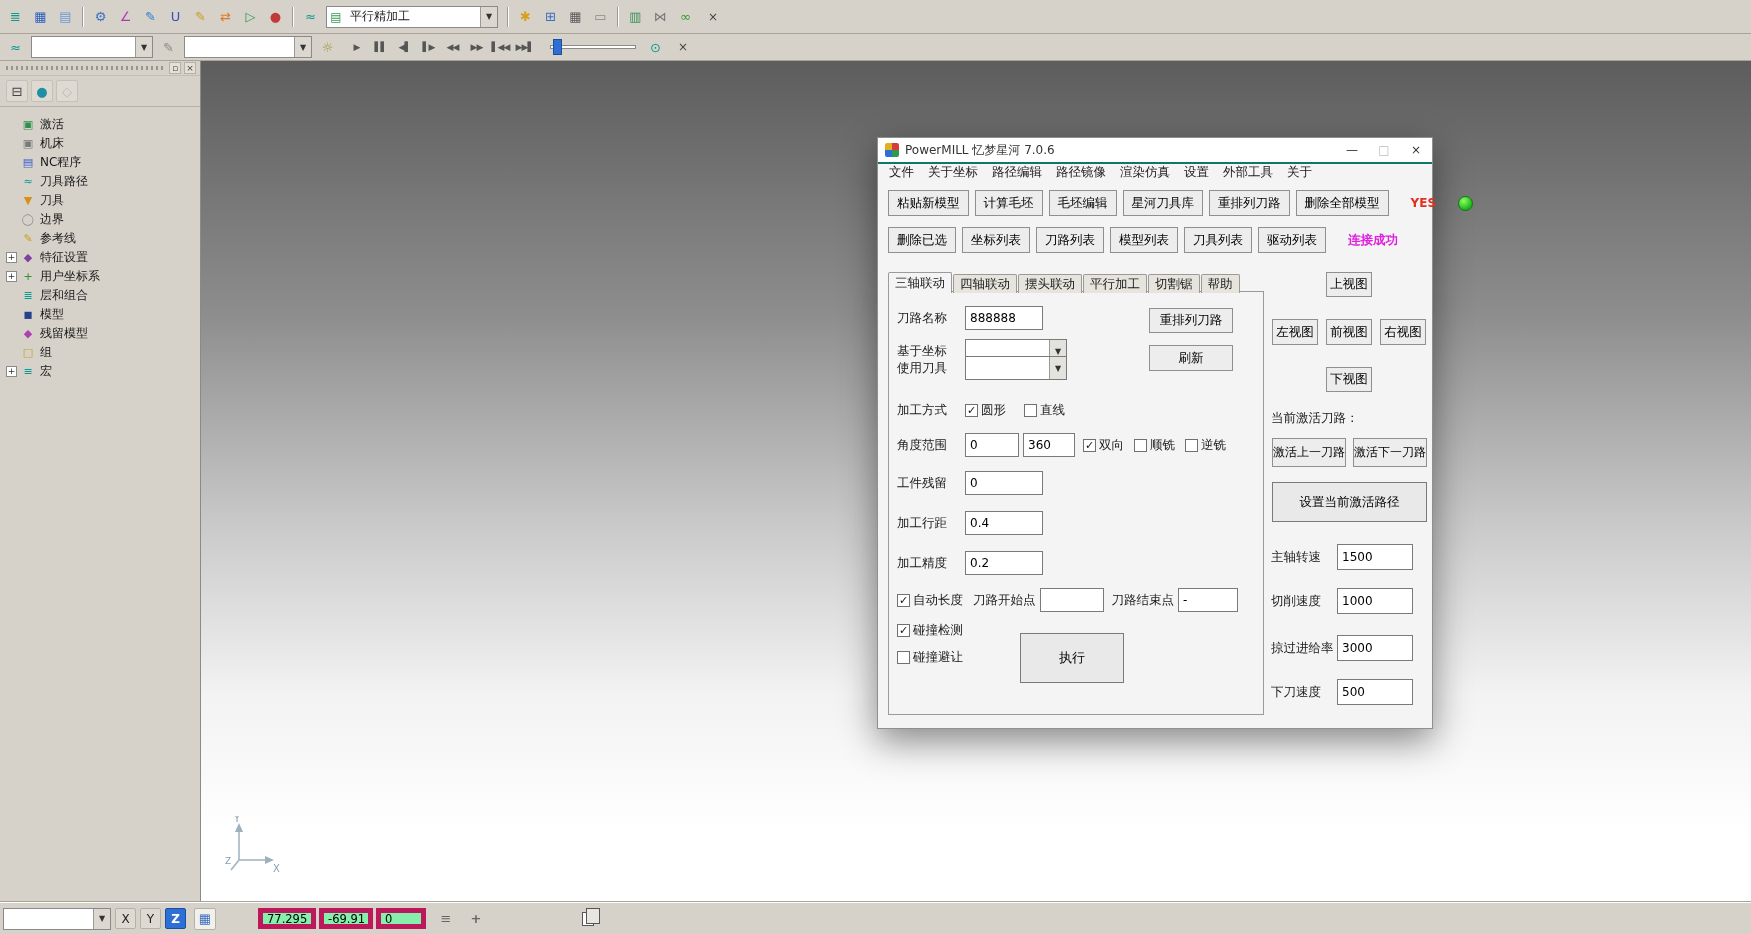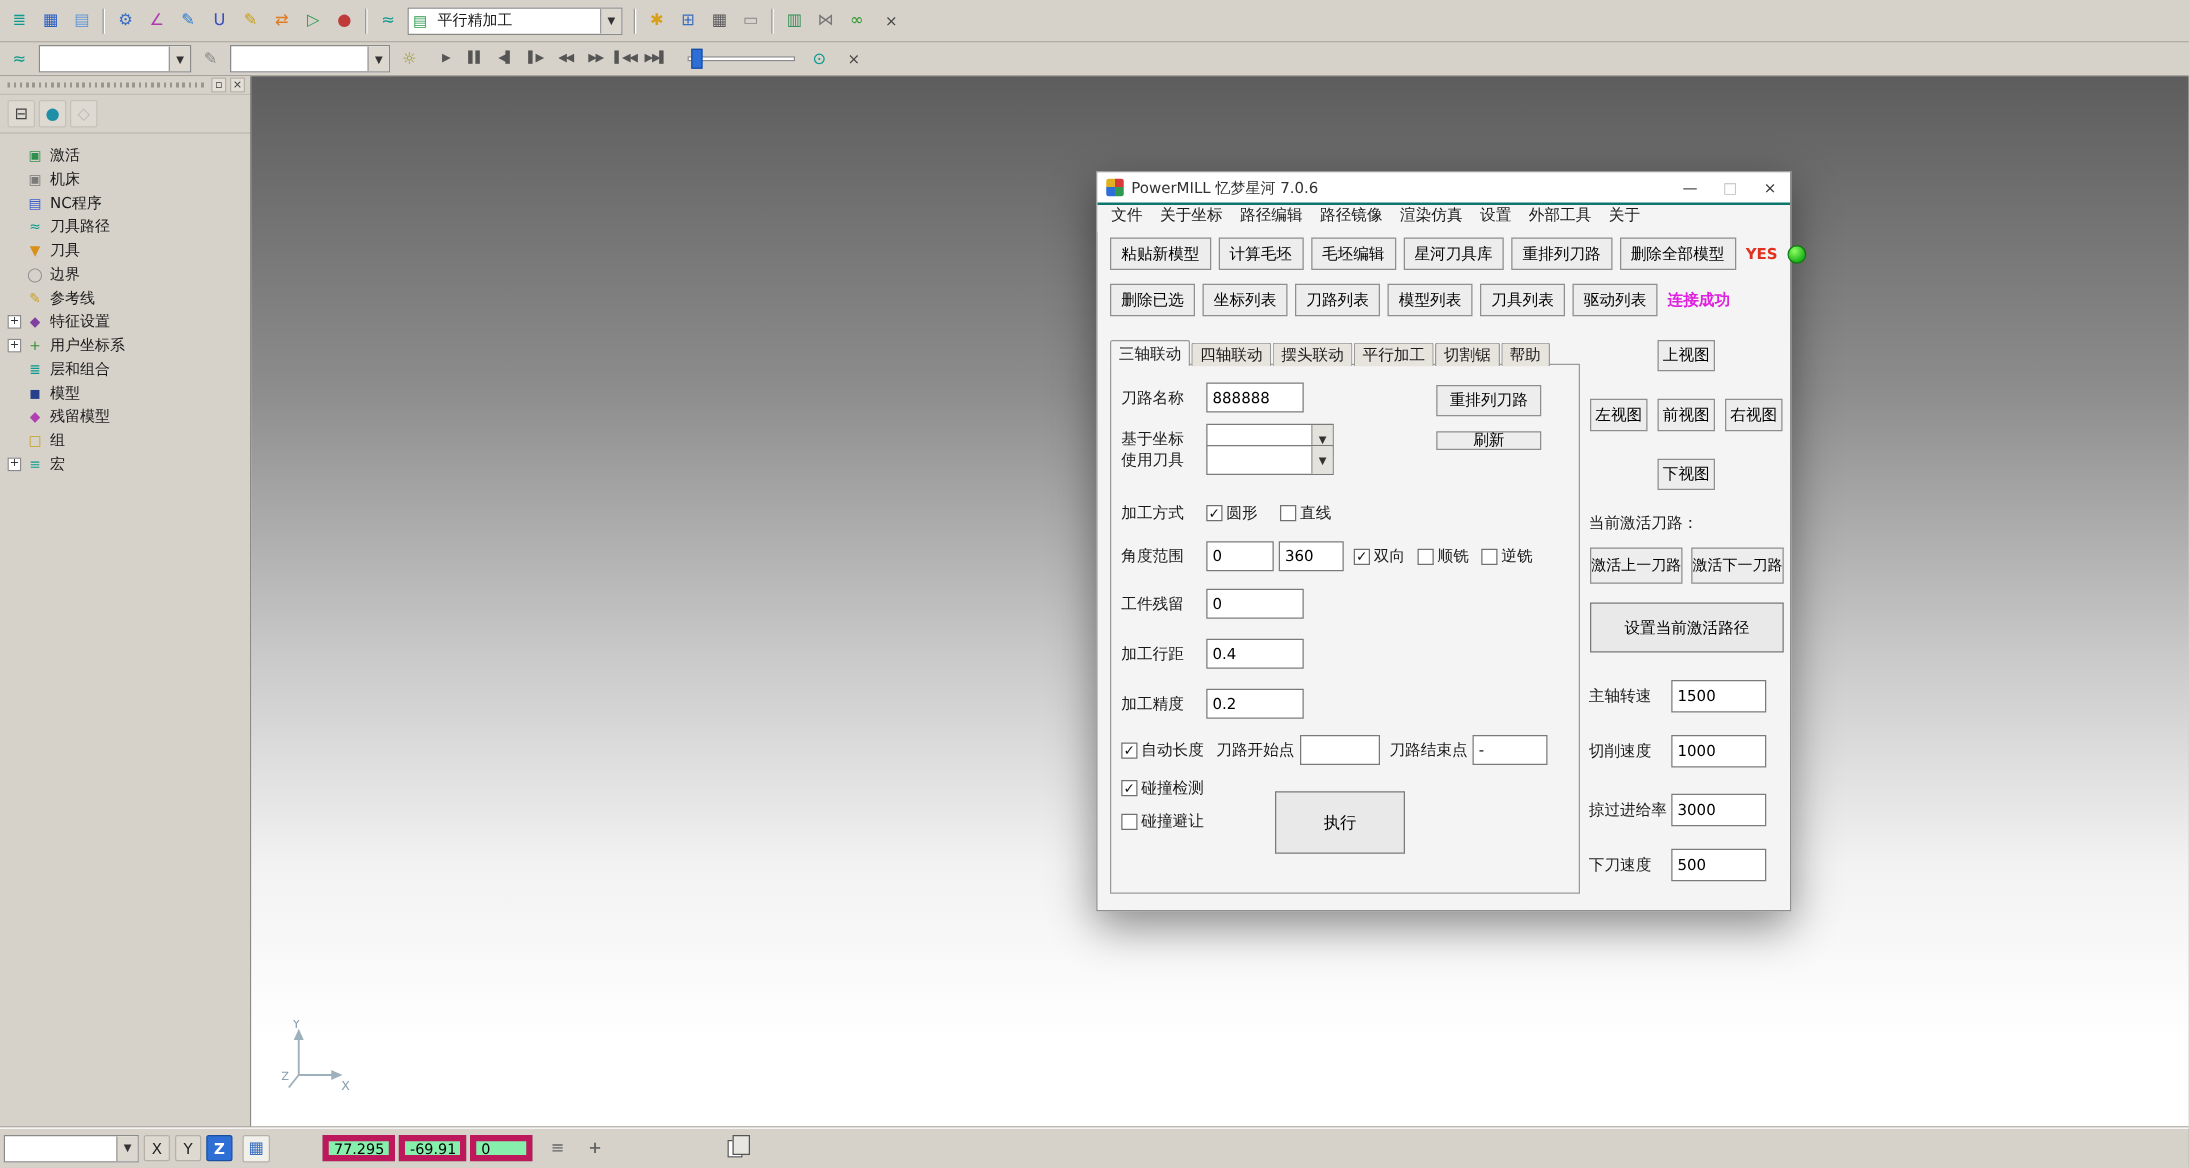--- a/index.html
+++ b/index.html
@@ -61,21 +61,21 @@
 
   
   #dialog{position:absolute;left:877px;top:137px;width:556px;height:592px;background:#f4f4f4;border:1px solid #8f8f8f;box-shadow:0 12px 34px rgba(0,0,0,.45)}
   .dlg-title{height:26px;background:#ffffff;display:flex;align-items:center;padding-left:7px;border-bottom:2px solid #0f766e}
   .app-icon{width:14px;height:14px;margin-right:6px;background:conic-gradient(#d83a3a 0 25%,#2f9a4f 0 50%,#2e6fd6 0 75%,#e0b020 0);border-radius:2px}
   .dlg-title-text{flex:1;font-size:12px;color:#333;white-space:nowrap}
   .winbtn{width:32px;height:26px;display:flex;align-items:center;justify-content:center;font-size:12px;color:#333}
   .winbtn.disabled{color:#bdbdbd}
   .dlg-menu{height:22px;display:flex;padding-left:4px;background:#f4f4f4}
   .menu-item{padding:0 7px;font-size:12.5px;white-space:nowrap;cursor:default}
-  .arow{position:absolute;left:10px;display:flex;gap:6px;align-items:center}
+  .arow{position:absolute;left:10px;display:flex;gap:20px;align-items:center}
   #arow1{top:52px}
   #arow2{top:89px}
   .dbtn{background:#ededed;border:1px solid #8f8f8f;height:26px;font-size:12.5px;padding:0 8px;display:inline-flex;align-items:center;justify-content:center;white-space:nowrap;cursor:default}
   .yes-label{color:#e03020;font-weight:bold;font-size:12px;margin-left:2px}
   .lamp{width:15px;height:15px;border-radius:50%;background:radial-gradient(circle at 35% 30%,#8dff62,#1db31d 70%);border:1px solid #0a7a0a;margin-left:2px}
   .conn-status{color:#e020e0;font-weight:bold;font-size:12.5px;margin-left:2px}
   .tabs{position:absolute;left:10px;top:134px;display:flex;align-items:flex-end;z-index:2}
   .tab{height:19px;padding:0 6px;display:flex;align-items:center;font-size:12.5px;background:#e7e4de;border:1px solid #9a9a9a;border-bottom:none;margin-right:1px;border-radius:2px 2px 0 0;cursor:default}
   .tab.active{height:21px;background:#f4f4f4;position:relative;z-index:3}
   .tab-body{position:absolute;left:10px;top:153px;width:376px;height:424px;border:1px solid #9a9a9a;background:#f4f4f4}
@@ -86,21 +86,21 @@
   .fcombo{width:102px;height:24px;background:#fff;border:1px solid #7a7a7a;display:inline-flex;align-items:center}
   .fcombo .fcv{flex:1;padding:0 4px;font-size:12px}
   .fcombo .fca{width:17px;height:100%;background:#e4e2dc;border-left:1px solid #9a9a9a;display:flex;align-items:center;justify-content:center;font-size:8px;color:#333}
   .cb{display:inline-flex;align-items:center;margin-right:10px;cursor:default}
   .cbbox{width:13px;height:13px;border:1px solid #707070;background:#fff;display:inline-flex;align-items:center;justify-content:center;font-size:11px;line-height:11px;color:#111;margin-right:3px}
   .cb .cbbox::after{content:""}
   .cb.checked .cbbox::after{content:"✓"}
   .cblabel{font-size:12.5px;white-space:nowrap}
   .boxbtn{position:absolute;background:#ededed;border:1px solid #8f8f8f;display:flex;align-items:center;justify-content:center;font-size:12.5px;cursor:default}
   #btn-rearrange2{left:260px;top:16px;width:84px;height:25px}
-  #btn-refresh{left:260px;top:53px;width:84px;height:15px}
+  #btn-refresh{left:260px;top:53px;width:84px;height:26px}
   #btn-execute{left:131px;top:341px;width:104px;height:50px;background:#e9e9e9;border-color:#7a7a7a;font-size:13px}
   
   .rbtn{position:absolute;background:#ededed;border:1px solid #8f8f8f;display:flex;align-items:center;justify-content:center;font-size:12.5px;white-space:nowrap;cursor:default}
   #btn-view-top{left:448px;top:134px;width:46px;height:25px}
   #btn-view-left{left:394px;top:181px;width:46px;height:26px}
   #btn-view-front{left:448px;top:181px;width:46px;height:26px}
   #btn-view-right{left:502px;top:181px;width:46px;height:26px}
   #btn-view-bottom{left:448px;top:229px;width:46px;height:25px}
   #lbl-active-tp{position:absolute;left:393px;top:272px;font-size:12.5px}
   #btn-prev-tp{left:394px;top:300px;width:74px;height:29px;font-size:12px;padding:0 2px}

